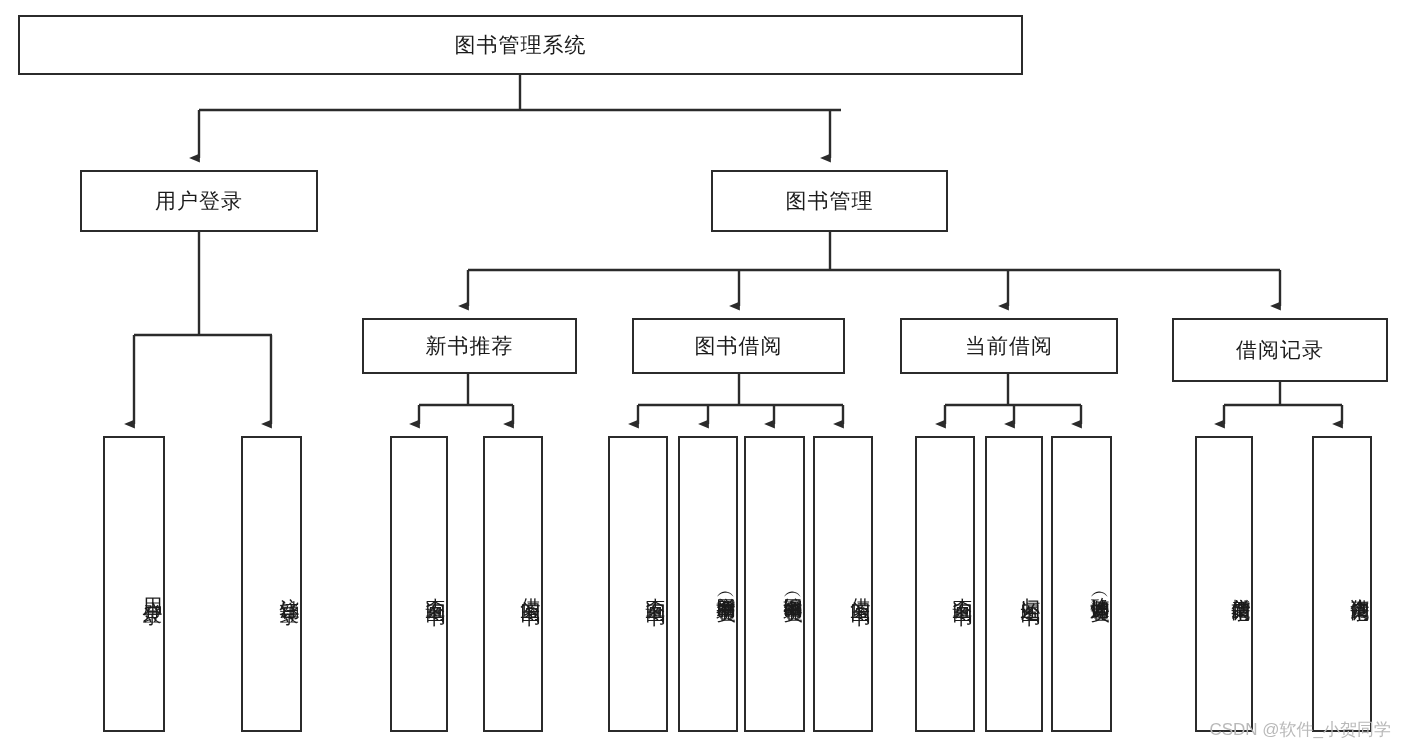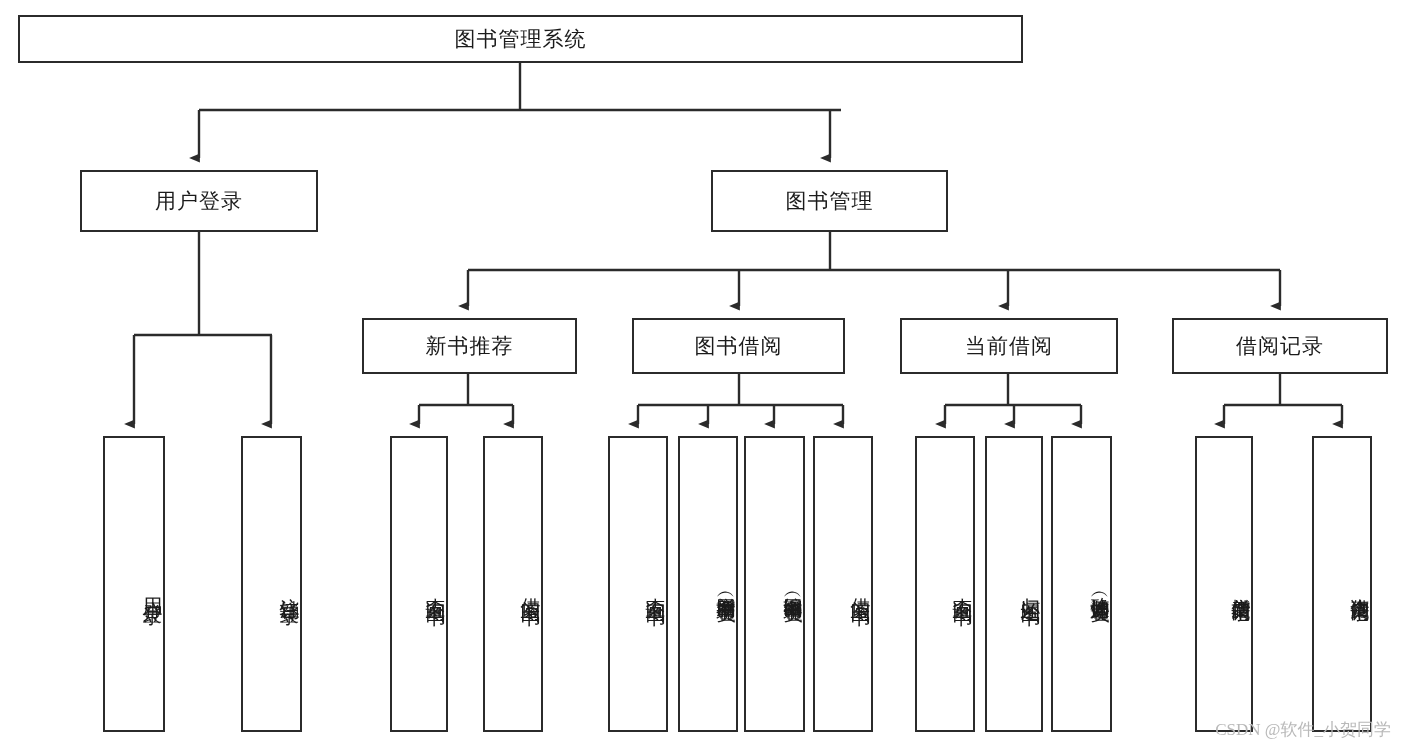--- a/index.html
+++ b/index.html
@@ -60,21 +60,21 @@
     white-space: nowrap;
   }
   #watermark {
     position: absolute;
     right: 14px;
     bottom: 6px;
     font-size: 17px;
     color: #b9b9b9;
     z-index: 6;
     white-space: nowrap;
-    font-family: Liberation Serif, serif;
+    font-family: Liberation Sans, sans-serif;
   }
 </style>
 </head>
 <body>
 
 <div id="canvas">
 
   <svg id="diagram-svg" viewBox="0 0 1405 747" xmlns="http://www.w3.org/2000/svg">
     <defs>
       <marker id="arrow" viewBox="0 0 10 12" refX="5" refY="11" markerWidth="9" markerHeight="11" orient="auto-start-reverse" markerUnits="userSpaceOnUse">
@@ -122,41 +122,41 @@
       <path d="M 1014 405 L 1014 424" marker-end="url(#arrowdn)"></path>
       <path d="M 1081 405 L 1081 424" marker-end="url(#arrowdn)"></path>
 
       <path d="M 1280 374 L 1280 405"></path>
       <path d="M 1224 405 L 1342 405"></path>
       <path d="M 1224 405 L 1224 424" marker-end="url(#arrowdn)"></path>
       <path d="M 1342 405 L 1342 424" marker-end="url(#arrowdn)"></path>
     </g>
   </svg>
 
-  <div class="node-box horizontal" style="left:18px; top:15px; width:1005px; height:48px;">
+  <div class="node-box horizontal" style="left:18px; top:15px; width:1005px; height:60px;">
     <span class="node-label">图书管理系统</span>
   </div>
 
   <div class="node-box horizontal" style="left:80px; top:170px; width:238px; height:62px;">
     <span class="node-label">用户登录</span>
   </div>
   <div class="node-box horizontal" style="left:711px; top:170px; width:237px; height:62px;align-items:center;">
     <span class="node-label">图书管理</span>
   </div>
 
   <div class="node-box horizontal" style="left:362px; top:318px; width:215px; height:56px;text-align:right;">
     <span class="node-label">新书推荐</span>
   </div>
   <div class="node-box horizontal" style="left:632px; top:318px; width:213px; height:56px;">
     <span class="node-label">图书借阅</span>
   </div>
   <div class="node-box horizontal" style="left:900px; top:318px; width:218px; height:56px;">
     <span class="node-label">当前借阅</span>
   </div>
-  <div class="node-box horizontal" style="left:1172px; top:318px; width:216px; height:56px;">
+  <div class="node-box horizontal" style="left:1172px; top:318px; width:216px; height:64px;">
     <span class="node-label">借阅记录</span>
   </div>
 
   <div class="node-box vertical" style="left:103px; top:436px; width:62px; height:296px;">
     <span class="node-label">用户登录</span>
   </div>
   <div class="node-box vertical" style="left:241px; top:436px; width:61px; height:296px;">
     <span class="node-label">注销登录</span>
   </div>
   <div class="node-box vertical" style="left:390px; top:436px; width:58px; height:296px;">

